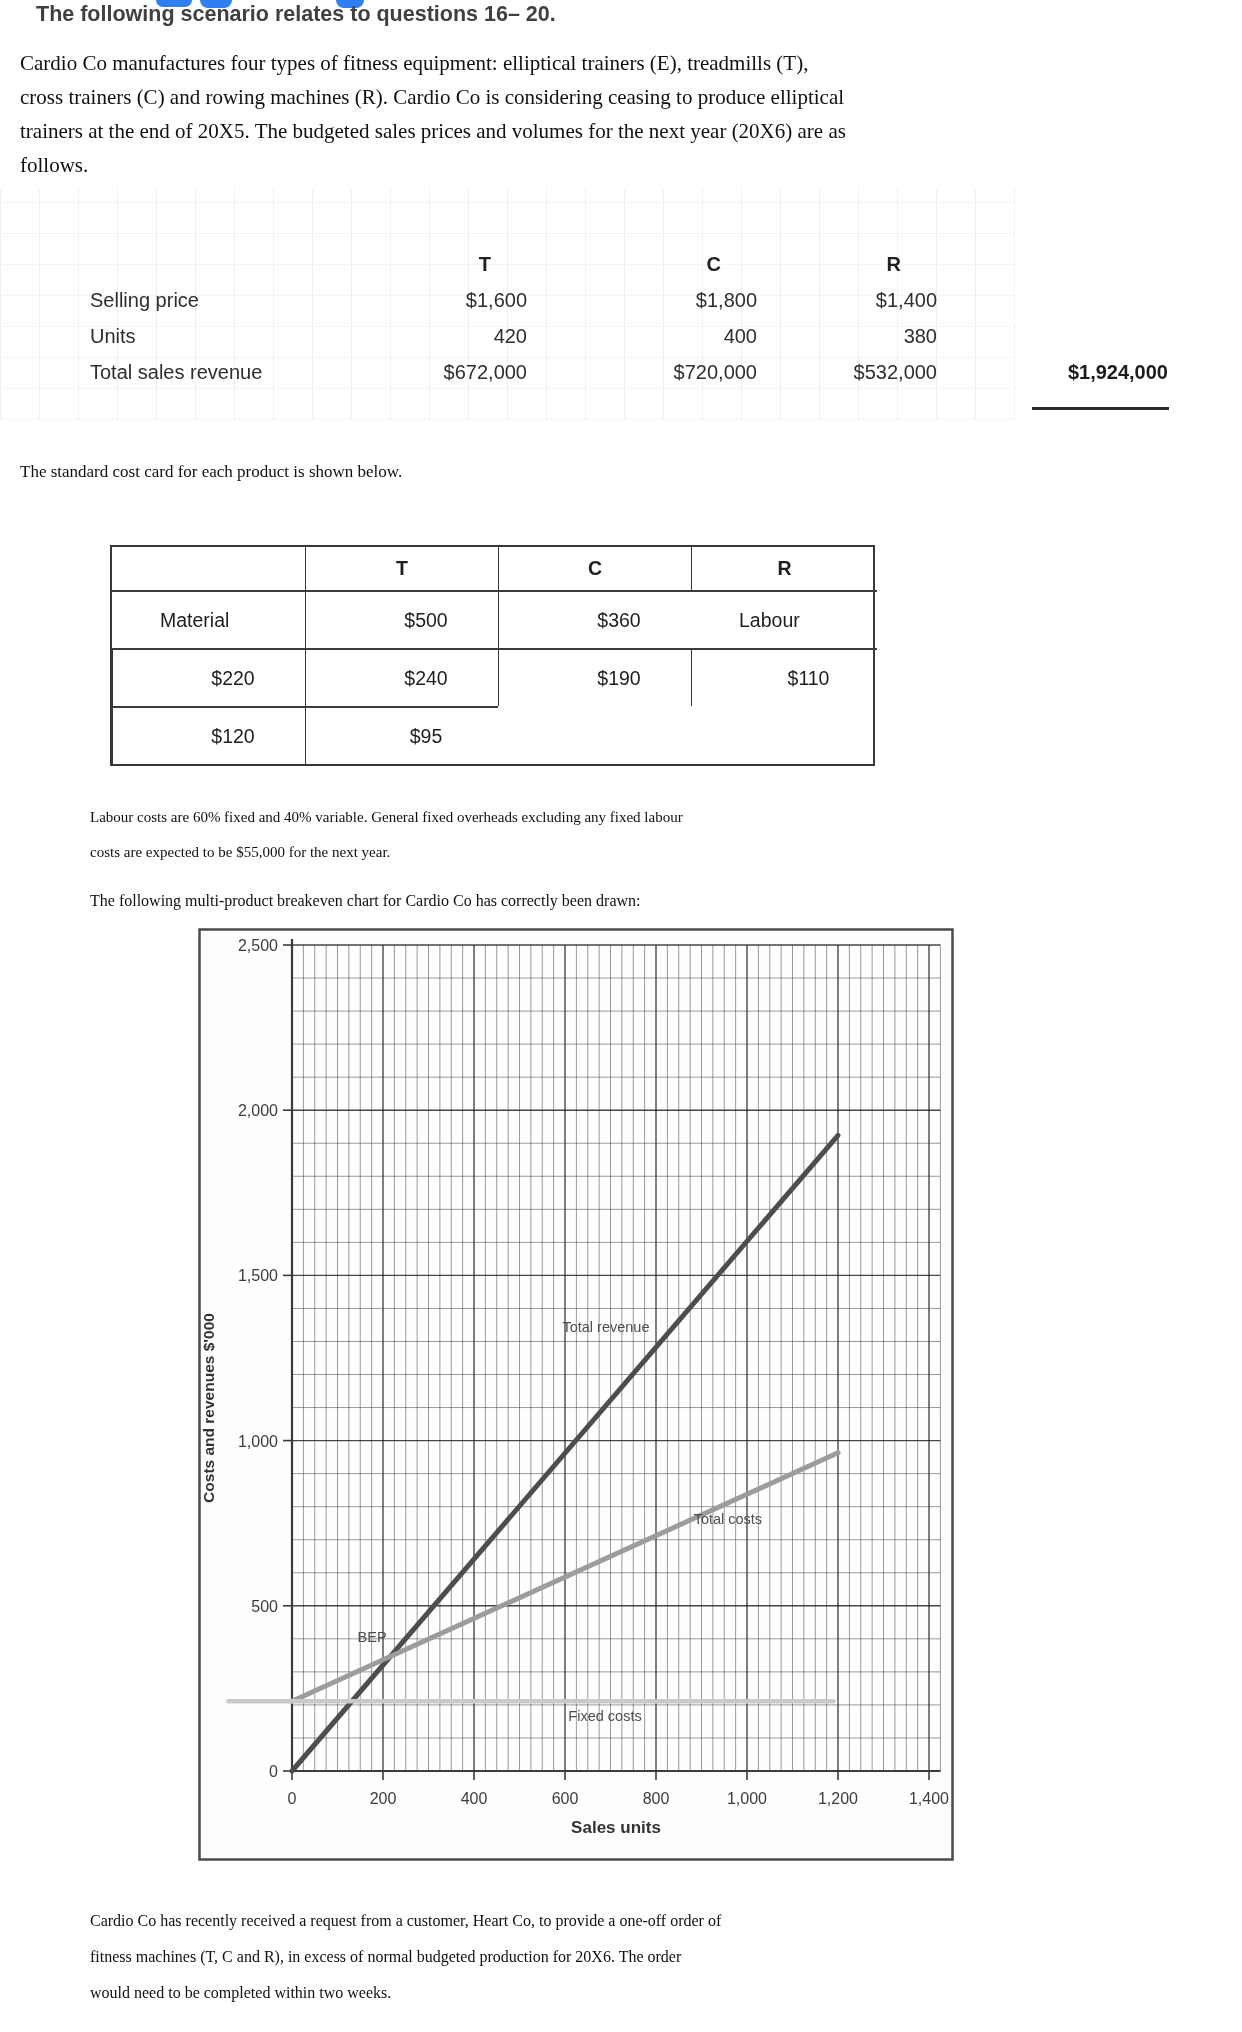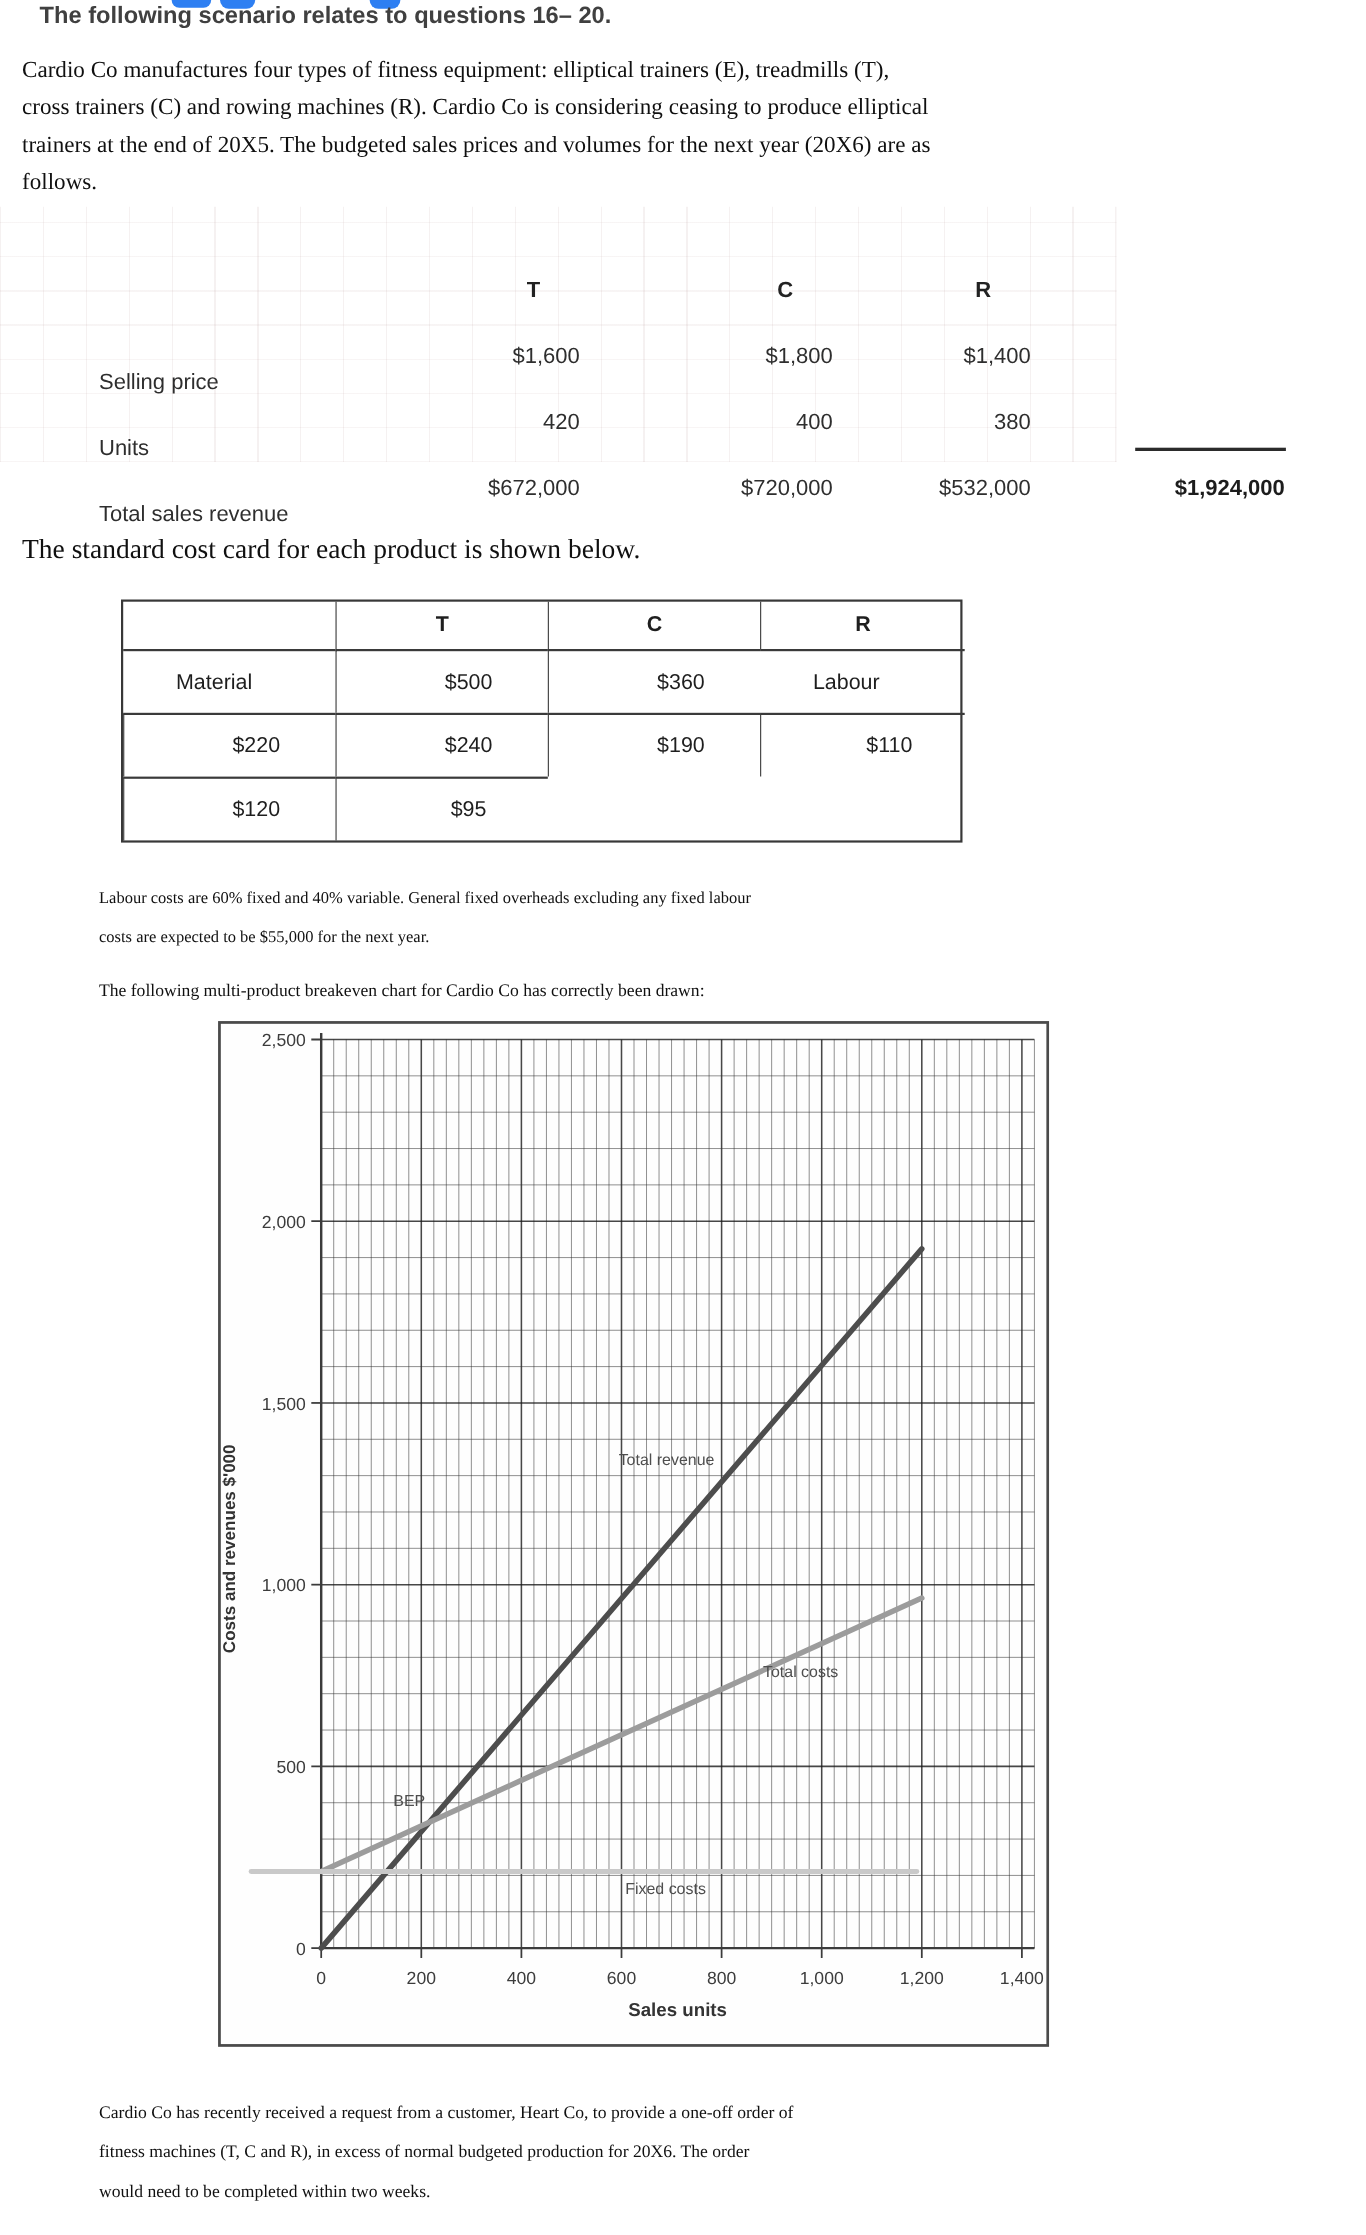--- a/index.html
+++ b/index.html
@@ -3,33 +3,33 @@
 <meta charset="utf-8">
 <style>
   html,body{margin:0;padding:0;background:#fff;}
   .page{position:relative;width:1242px;height:2032px;background:#fff;overflow:hidden;
         font-family:"Liberation Serif",serif;color:#111;}
   .artifact{position:absolute;top:0;background:#2e7ff2;border-radius:0 0 12px 12px;}
   .h1{position:absolute;left:36px;top:2px;font-family:"Liberation Sans",sans-serif;
       font-weight:bold;font-size:21.5px;color:#404040;}
   .para{position:absolute;white-space:pre-line;color:#101010;}
   .intro{left:20px;top:46px;width:960px;font-size:21px;line-height:34px;}
-  .costintro{left:20px;top:486px;font-size:25px;}
+  .costintro{left:20px;top:462px;font-size:17px;}
   .labour{left:90px;top:800px;width:1090px;font-size:15px;line-height:35px;}
   .chartintro{left:90px;top:892px;font-size:16px;}
   .closing{left:90px;top:1903px;width:1100px;font-size:16px;line-height:36px;}
   .sheetbg{position:absolute;left:0;top:188px;width:1015px;height:232px;
     background-image:
       repeating-linear-gradient(90deg, rgba(175,140,140,.12) 0 1px, transparent 1px 39px),
       repeating-linear-gradient(0deg, rgba(175,140,140,.09) 0 1px, transparent 1px 31px);}
   #sales-table{position:absolute;left:90px;top:246px;display:grid;
       grid-template-columns:260px 177px 230px 180px 231px;
       font-family:"Liberation Sans",sans-serif;font-size:20px;color:#2e2e2e;}
   .st-cell{height:36px;display:flex;align-items:center;justify-content:flex-end;}
-  .st-label{justify-content:flex-start;margin-top:24px;}
+  .st-label{justify-content:flex-start;}
   .st-head{font-weight:bold;padding-right:36px;color:#222;}
   .st-total{font-weight:bold;color:#1c1c1c;}
   .total-underline{position:absolute;left:1032px;top:407px;width:137px;height:3px;background:#2b2b2b;}
   #cost-table{position:absolute;left:110px;top:545px;width:765px;display:grid;
       grid-template-columns:193px 193px 193px 186px;
       border:2.5px solid #383838;box-sizing:border-box;
       font-family:"Liberation Sans",sans-serif;font-size:19.5px;color:#1e1e1e;background:#fff;}
   .ct-cell{display:flex;align-items:center;justify-content:center;height:58px;box-sizing:border-box;}
   .ct-head{height:43px;font-weight:bold;}
   .ct-label{justify-content:flex-start;padding-left:12px;}

